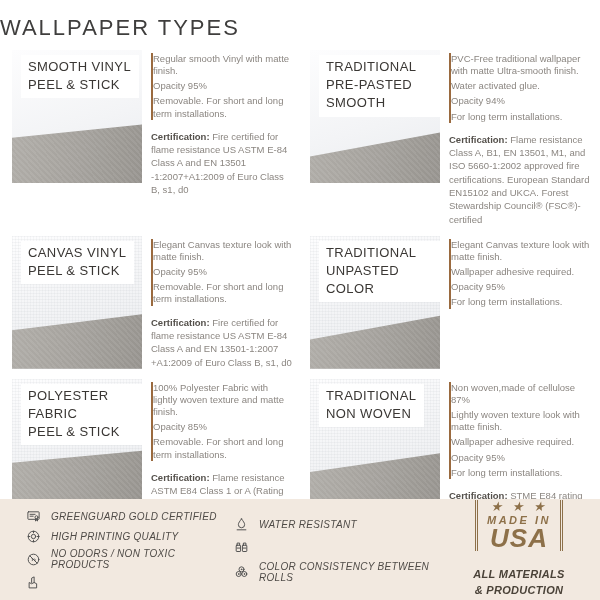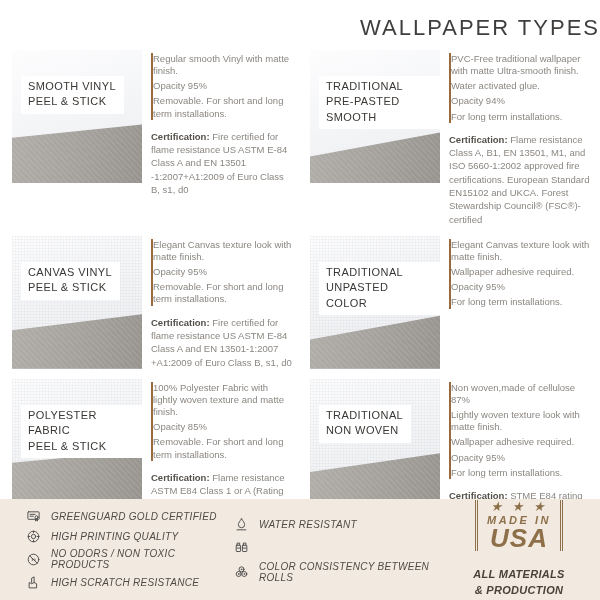--- a/index.html
+++ b/index.html
@@ -4,21 +4,21 @@
 <style>
   *{box-sizing:border-box;margin:0;padding:0}
   html,body{width:600px;height:600px}
   body{
     background:#fff;
     font-family:"Liberation Sans", sans-serif;
     position:relative;
     overflow:hidden;
   }
   .title{
-    text-align:right;
+    text-align:left;
     padding-top:15px;
     font-size:22px;
     letter-spacing:2px;
     color:#3f3e3d;
     font-weight:500;
   }
   .grid{
     display:grid;
     grid-template-columns:1fr 1fr;
     column-gap:16px;
@@ -45,24 +45,24 @@
       repeating-linear-gradient(47deg, rgba(255,255,255,.08) 0 2px, transparent 2px 4px),
       linear-gradient(100deg,#b2afaa 0%,#a3a09b 60%,#96938e 100%);
   }
   .p0::after{clip-path:polygon(0 66%,100% 56%,100% 100%,0 100%)}
   .p1::after{clip-path:polygon(0 80%,100% 62%,100% 100%,0 100%)}
   .p2::after{clip-path:polygon(0 71%,100% 59%,100% 100%,0 100%)}
   .p3::after{clip-path:polygon(0 78%,100% 60%,100% 100%,0 100%)}
   .p4::after{clip-path:polygon(0 63%,100% 54%,100% 100%,0 100%)}
   .p5::after{clip-path:polygon(0 70%,100% 56%,100% 100%,0 100%)}
   .label{
-    position:absolute;top:26px;left:9px;z-index:2;
+    position:absolute;top:5px;left:9px;z-index:2;
     background:#fff;
     padding:3px 8px 4px 7px;
-    font-size:11px;line-height:1.4;
+    font-size:13px;line-height:1.4;
     color:#3a3734;letter-spacing:.4px;
   }
   .textcol{flex:1;padding-top:3px;padding-right:2px}
   .desc{
     border-left:2px solid var(--accent,#9a6a3f);
     margin-bottom:10px;
   }
   .desc p{
     font-size:9.5px;line-height:1.28;
     color:#8b8681;
@@ -235,21 +235,20 @@
           <path d="M6 6l12 12"></path>
           <path d="M10 14c.8-1 .8-2-.2-3M14 14c.8-1 .8-2-.2-3"></path>
         </svg>
       <span>NO ODORS / NON TOXIC PRODUCTS</span>
     </div>
     <div class="badge">
       <svg viewBox="0 0 24 24">
           <path d="M5 20v-8l4 2 4-2 4 2v6z"></path>
           <path d="M9 12V5l4-2v9"></path>
         </svg>
-      <span>HIGH SCRATCH RESISTANCE</span>
     </div>
   </div>
 
   <div class="fcol2">
     <div class="badge">
       <svg viewBox="0 0 24 24">
           <path d="M12 3c2.6 3.8 5 6.3 5 9.2A5 5 0 0 1 7 12.2C7 9.3 9.4 6.8 12 3z"></path>
           <path d="M5 20.5h14"></path>
         </svg>
       <span>WATER RESISTANT</span>

